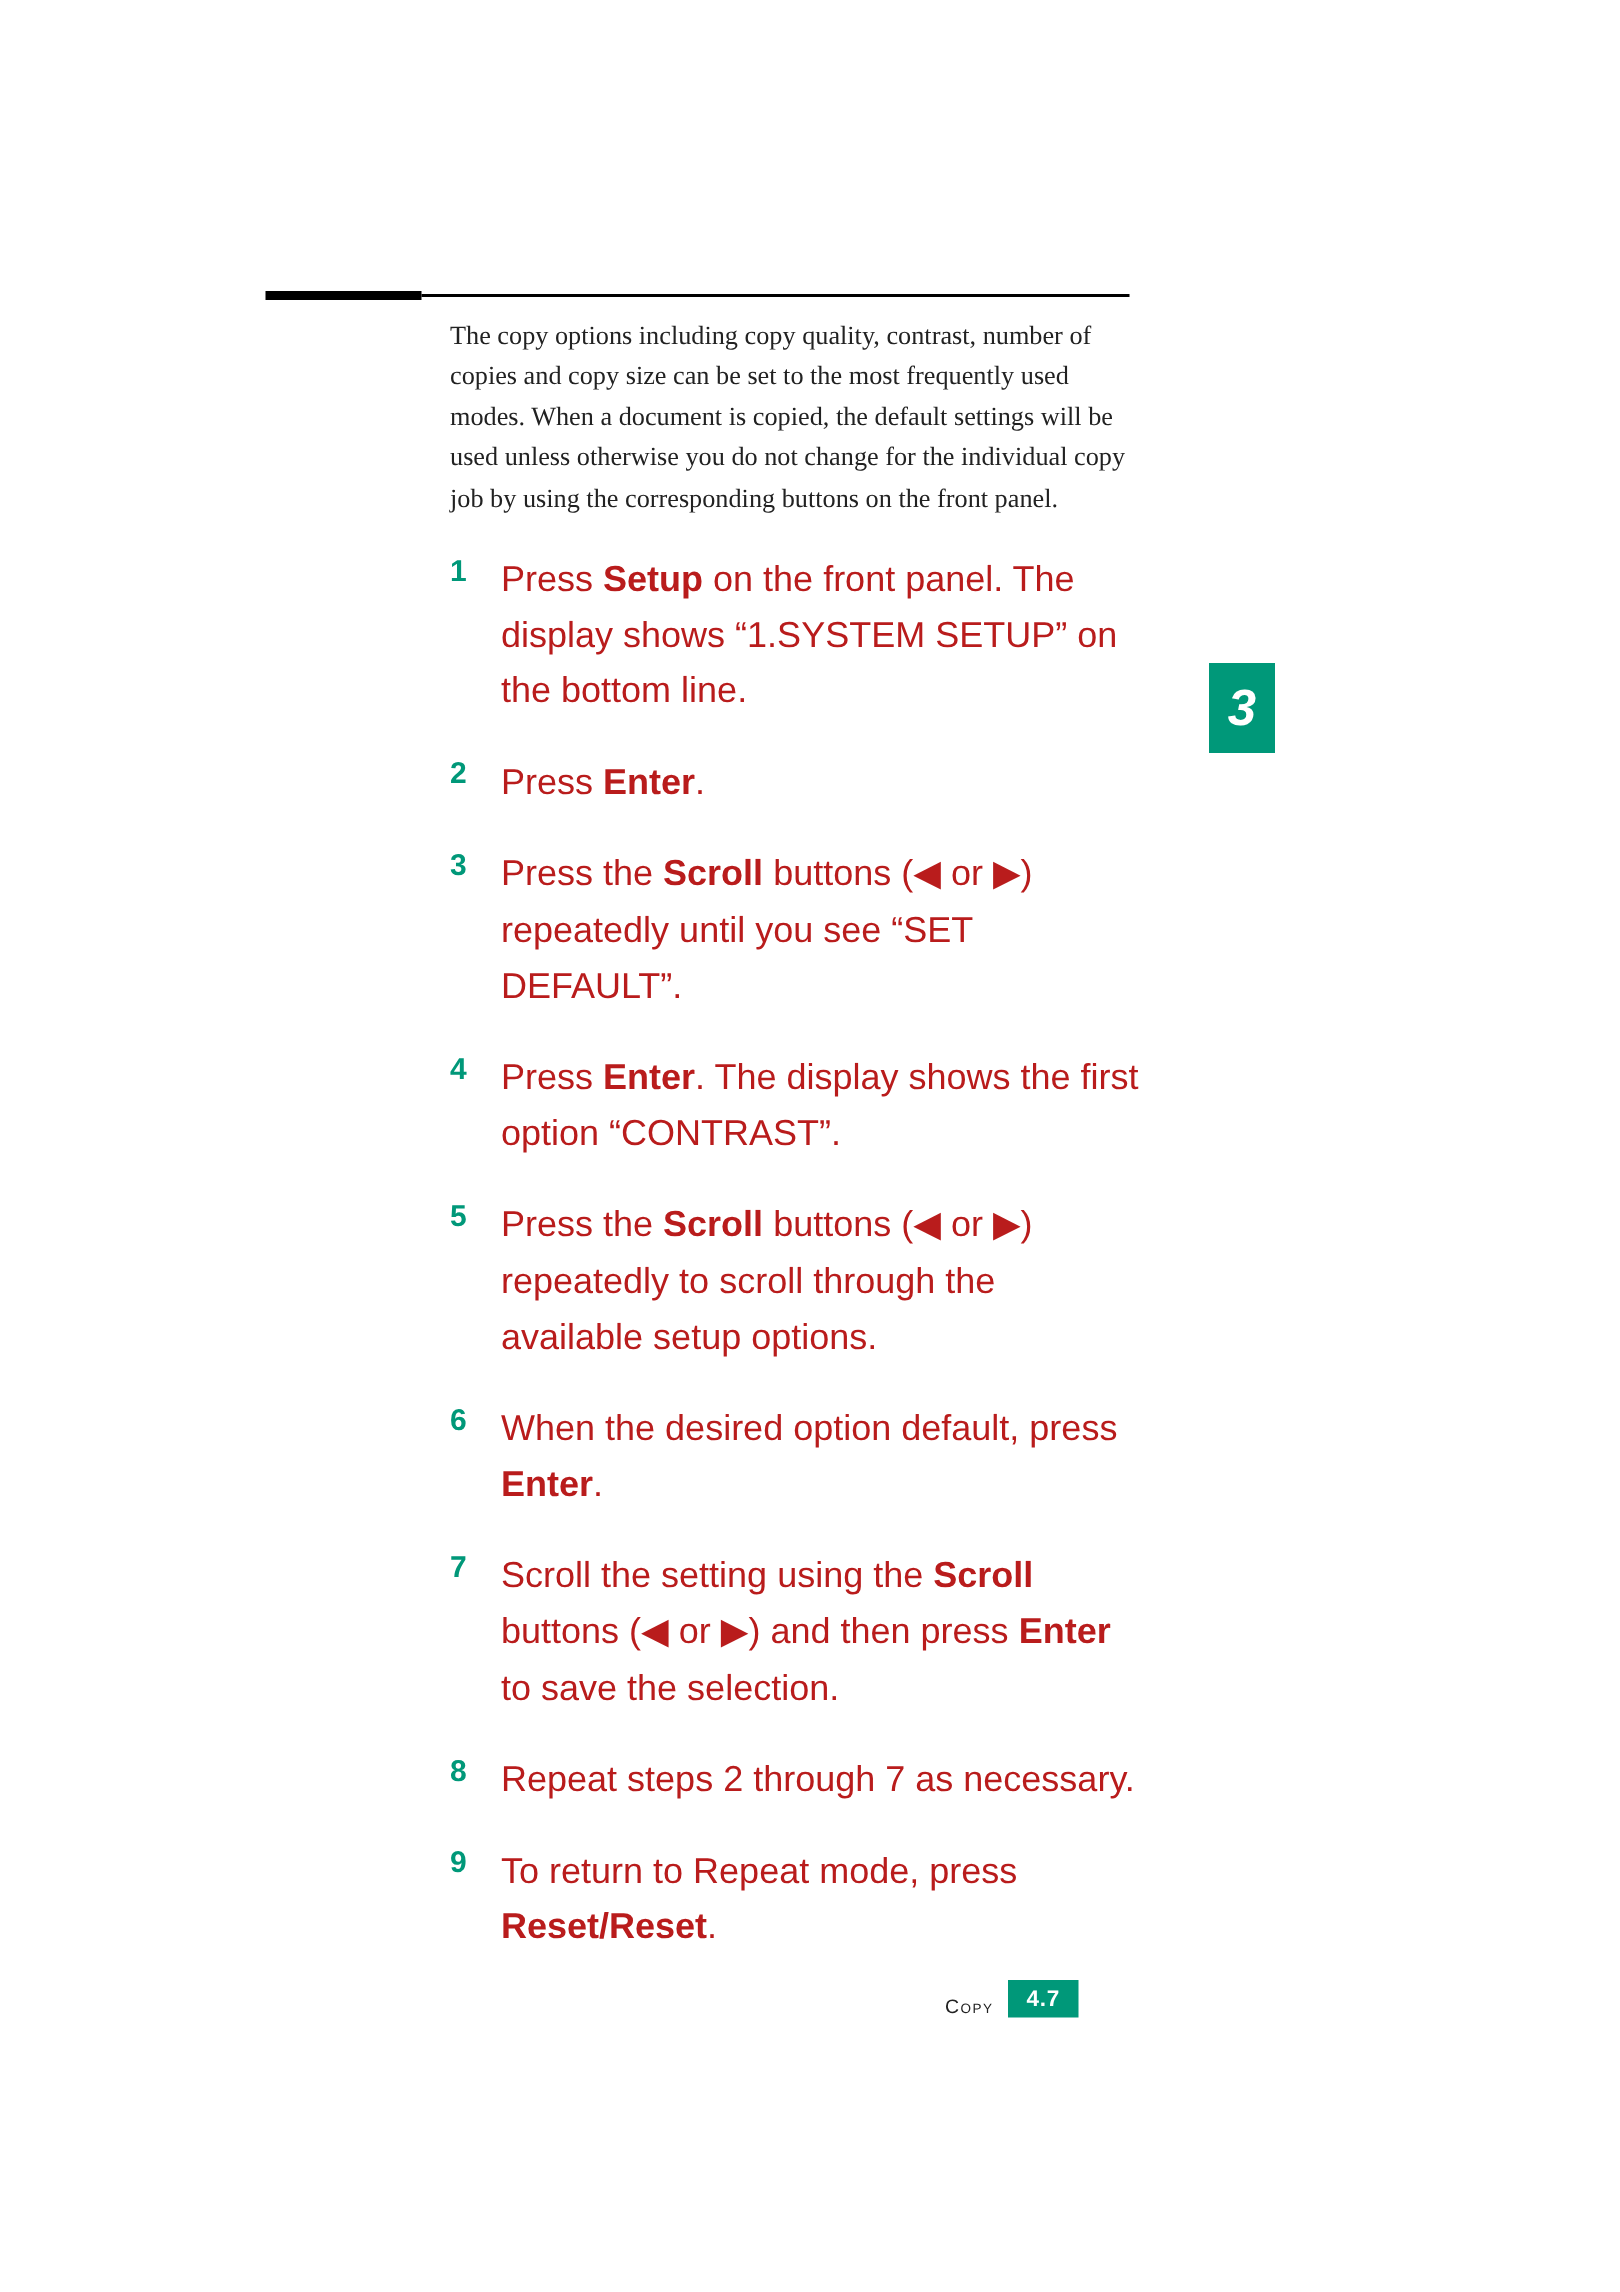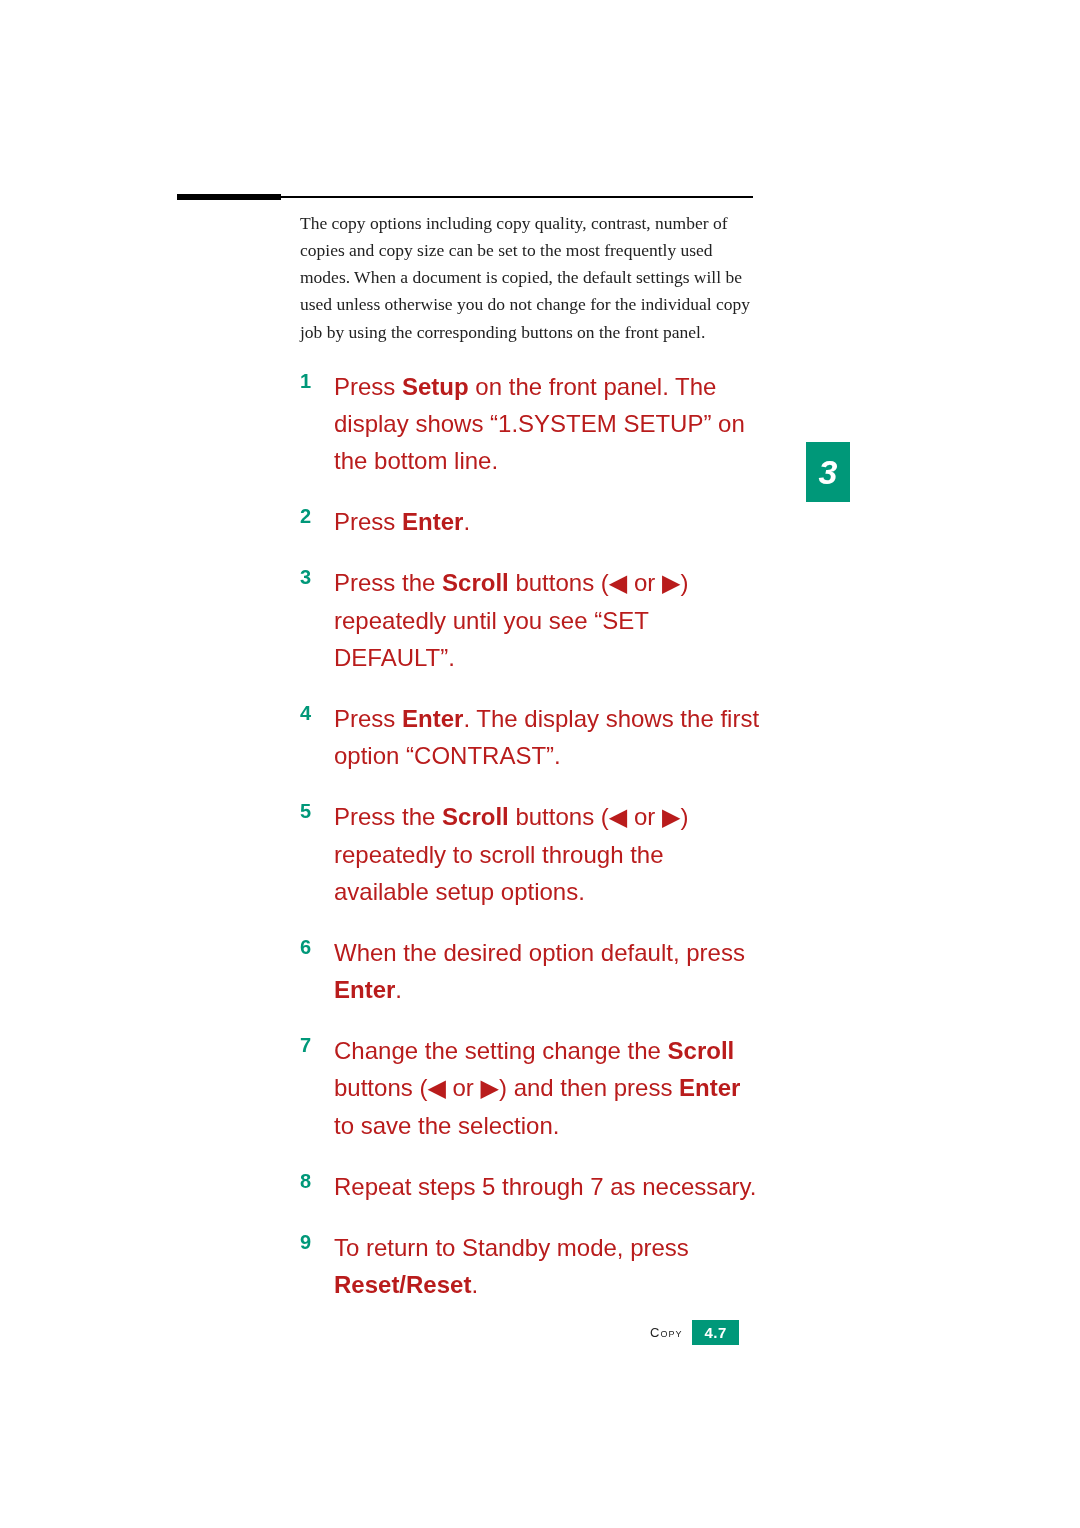--- a/index.html
+++ b/index.html
@@ -91,24 +91,24 @@
     font-style: italic;
     font-weight: bold;
     font-size: 34px;
     display: flex;
     align-items: center;
     justify-content: center;
     font-family: Verdana, Geneva, sans-serif;
   }
   .footer {
     position: absolute;
-    left: 650px;
+    left: 630px;
     top: 1320px;
     display: flex;
-    align-items: center;
+    align-items: flex-end;
     gap: 10px;
   }
   .footer .section-name {
     font-size: 13px;
     letter-spacing: 1px;
     color: #222;
     font-variant: small-caps;
   }
   .footer .page-box {
     background: #009879;
@@ -145,27 +145,27 @@
     <li>
       <span>Press </span><span class="b">Enter</span><span>. The display shows the first option “CONTRAST”.</span>
     </li>
     <li>
       <span>Press the </span><span class="b">Scroll</span><span> buttons (◀ or ▶) repeatedly to scroll through the available setup options.</span>
     </li>
     <li>
       <span>When the desired option default, press </span><span class="b">Enter</span><span>.</span>
     </li>
     <li>
-      <span>Change the setting change the </span><span class="b">Scroll</span><span> buttons (◀ or ▶) and then press </span><span class="b">Enter</span><span> to save the selection.</span>
+      <span>Scroll the setting using the </span><span class="b">Scroll</span><span> buttons (◀ or ▶) and then press </span><span class="b">Enter</span><span> to save the selection.</span>
     </li>
     <li>
-      <span>Repeat steps 5 through 7 as necessary.</span>
+      <span>Repeat steps 2 through 7 as necessary.</span>
     </li>
     <li>
-      <span>To return to Standby mode, press </span><span class="b">Reset/Reset</span><span>.</span>
+      <span>To return to Repeat mode, press </span><span class="b">Reset/Reset</span><span>.</span>
     </li>
   </ol>
 </div>
 
 <div class="side-tab">3</div>
 
 <div class="footer">
   <span class="section-name">Copy</span>
   <span class="page-box">4.7</span>
 </div>

